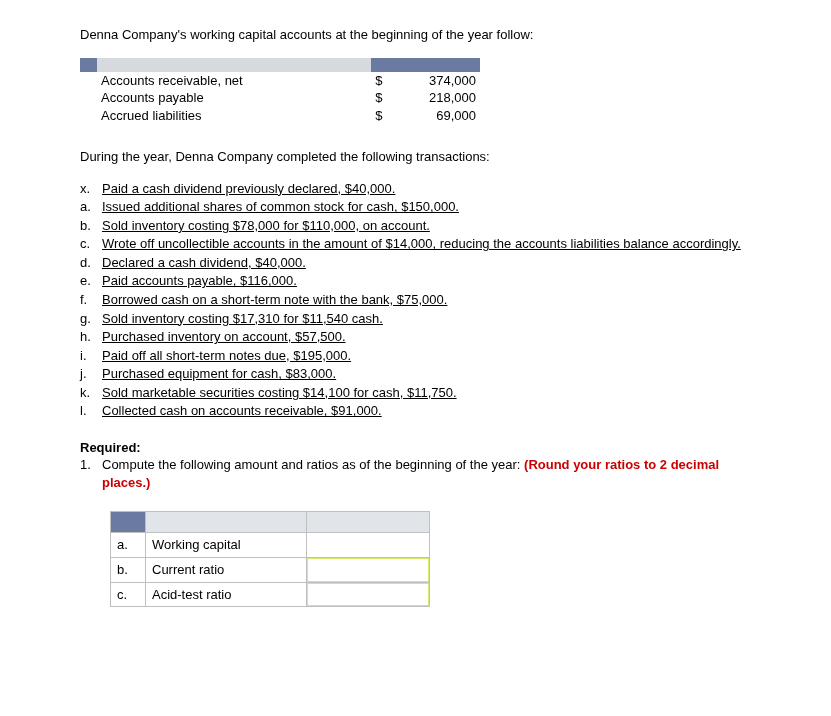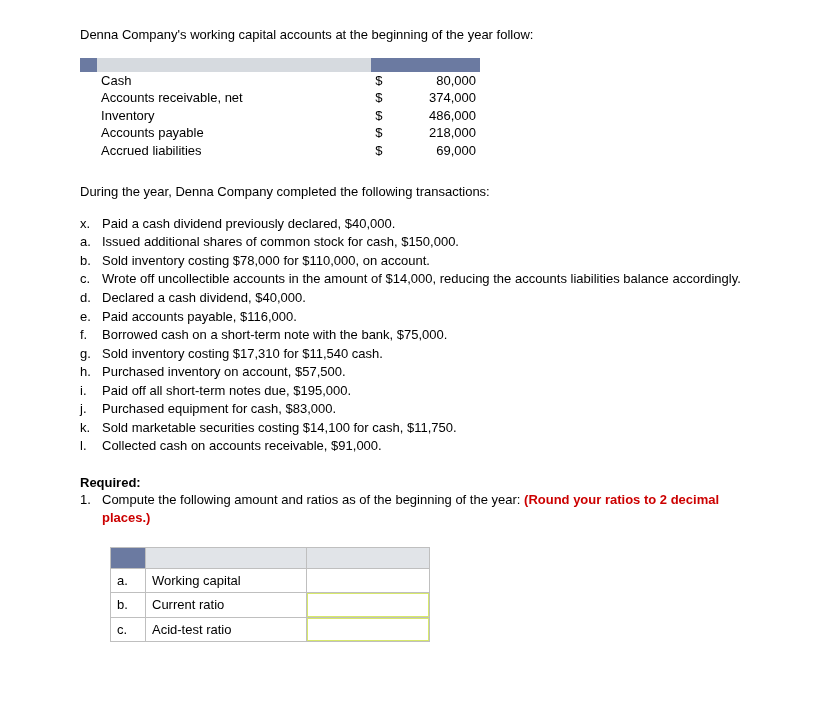--- a/index.html
+++ b/index.html
@@ -20,21 +20,21 @@
     .hbar-blue2 { background: #6b7aa1; width: 100px; }
     .accounts-table .label { padding: 0 4px; width: 278px; }
     .accounts-table .curr  { padding: 0 2px 0 0; width: 12px; text-align: right; }
     .accounts-table .val   { padding: 0 4px; width: 90px; text-align: right; }
 
     .mid-text { margin: 12px 0 14px 0; }
 
     .tx-list { margin: 0 0 18px 0; padding: 0; list-style: none; }
     .tx-list li { display: flex; padding: 0 0 1px 0; }
     .tx-bullet { width: 22px; flex: 0 0 22px; }
-    .tx-text { flex: 1; }
+    .tx-text { flex: 1; text-decoration: underline; }
 
     .req-heading { font-weight: bold; margin: 6px 0 0 0; }
     .req-list { margin: 0 0 20px 0; padding: 0; list-style: none; }
     .req-list li { display: flex; }
     .req-bullet { width: 22px; flex: 0 0 22px; }
     .req-text { flex: 1; }
     .red-text { color: #cc0000; font-weight: bold; }
 
     .answer-table { border-collapse: collapse; margin-left: 30px; }
     .ans-hbar td { height: 14px; padding: 0; }
@@ -54,35 +54,23 @@
 
 <table class="accounts-table">
   <tbody>
       <tr class="header-bar">
     <td class="hbar-blue"></td>
     <td class="hbar-grey"></td>
     <td class="hbar-blue2" colspan="2"></td>
   </tr>
   <tr>
         <td></td>
-        <td class="label">Cash</td>
-        <td class="curr">$</td>
-        <td class="val">80,000</td>
-      </tr>
-  <tr>
-        <td></td>
         <td class="label">Accounts receivable, net</td>
         <td class="curr">$</td>
         <td class="val">374,000</td>
-      </tr>
-  <tr>
-        <td></td>
-        <td class="label">Inventory</td>
-        <td class="curr">$</td>
-        <td class="val">486,000</td>
       </tr>
   <tr>
         <td></td>
         <td class="label">Accounts payable</td>
         <td class="curr">$</td>
         <td class="val">218,000</td>
       </tr>
   <tr>
         <td></td>
         <td class="label">Accrued liabilities</td>

